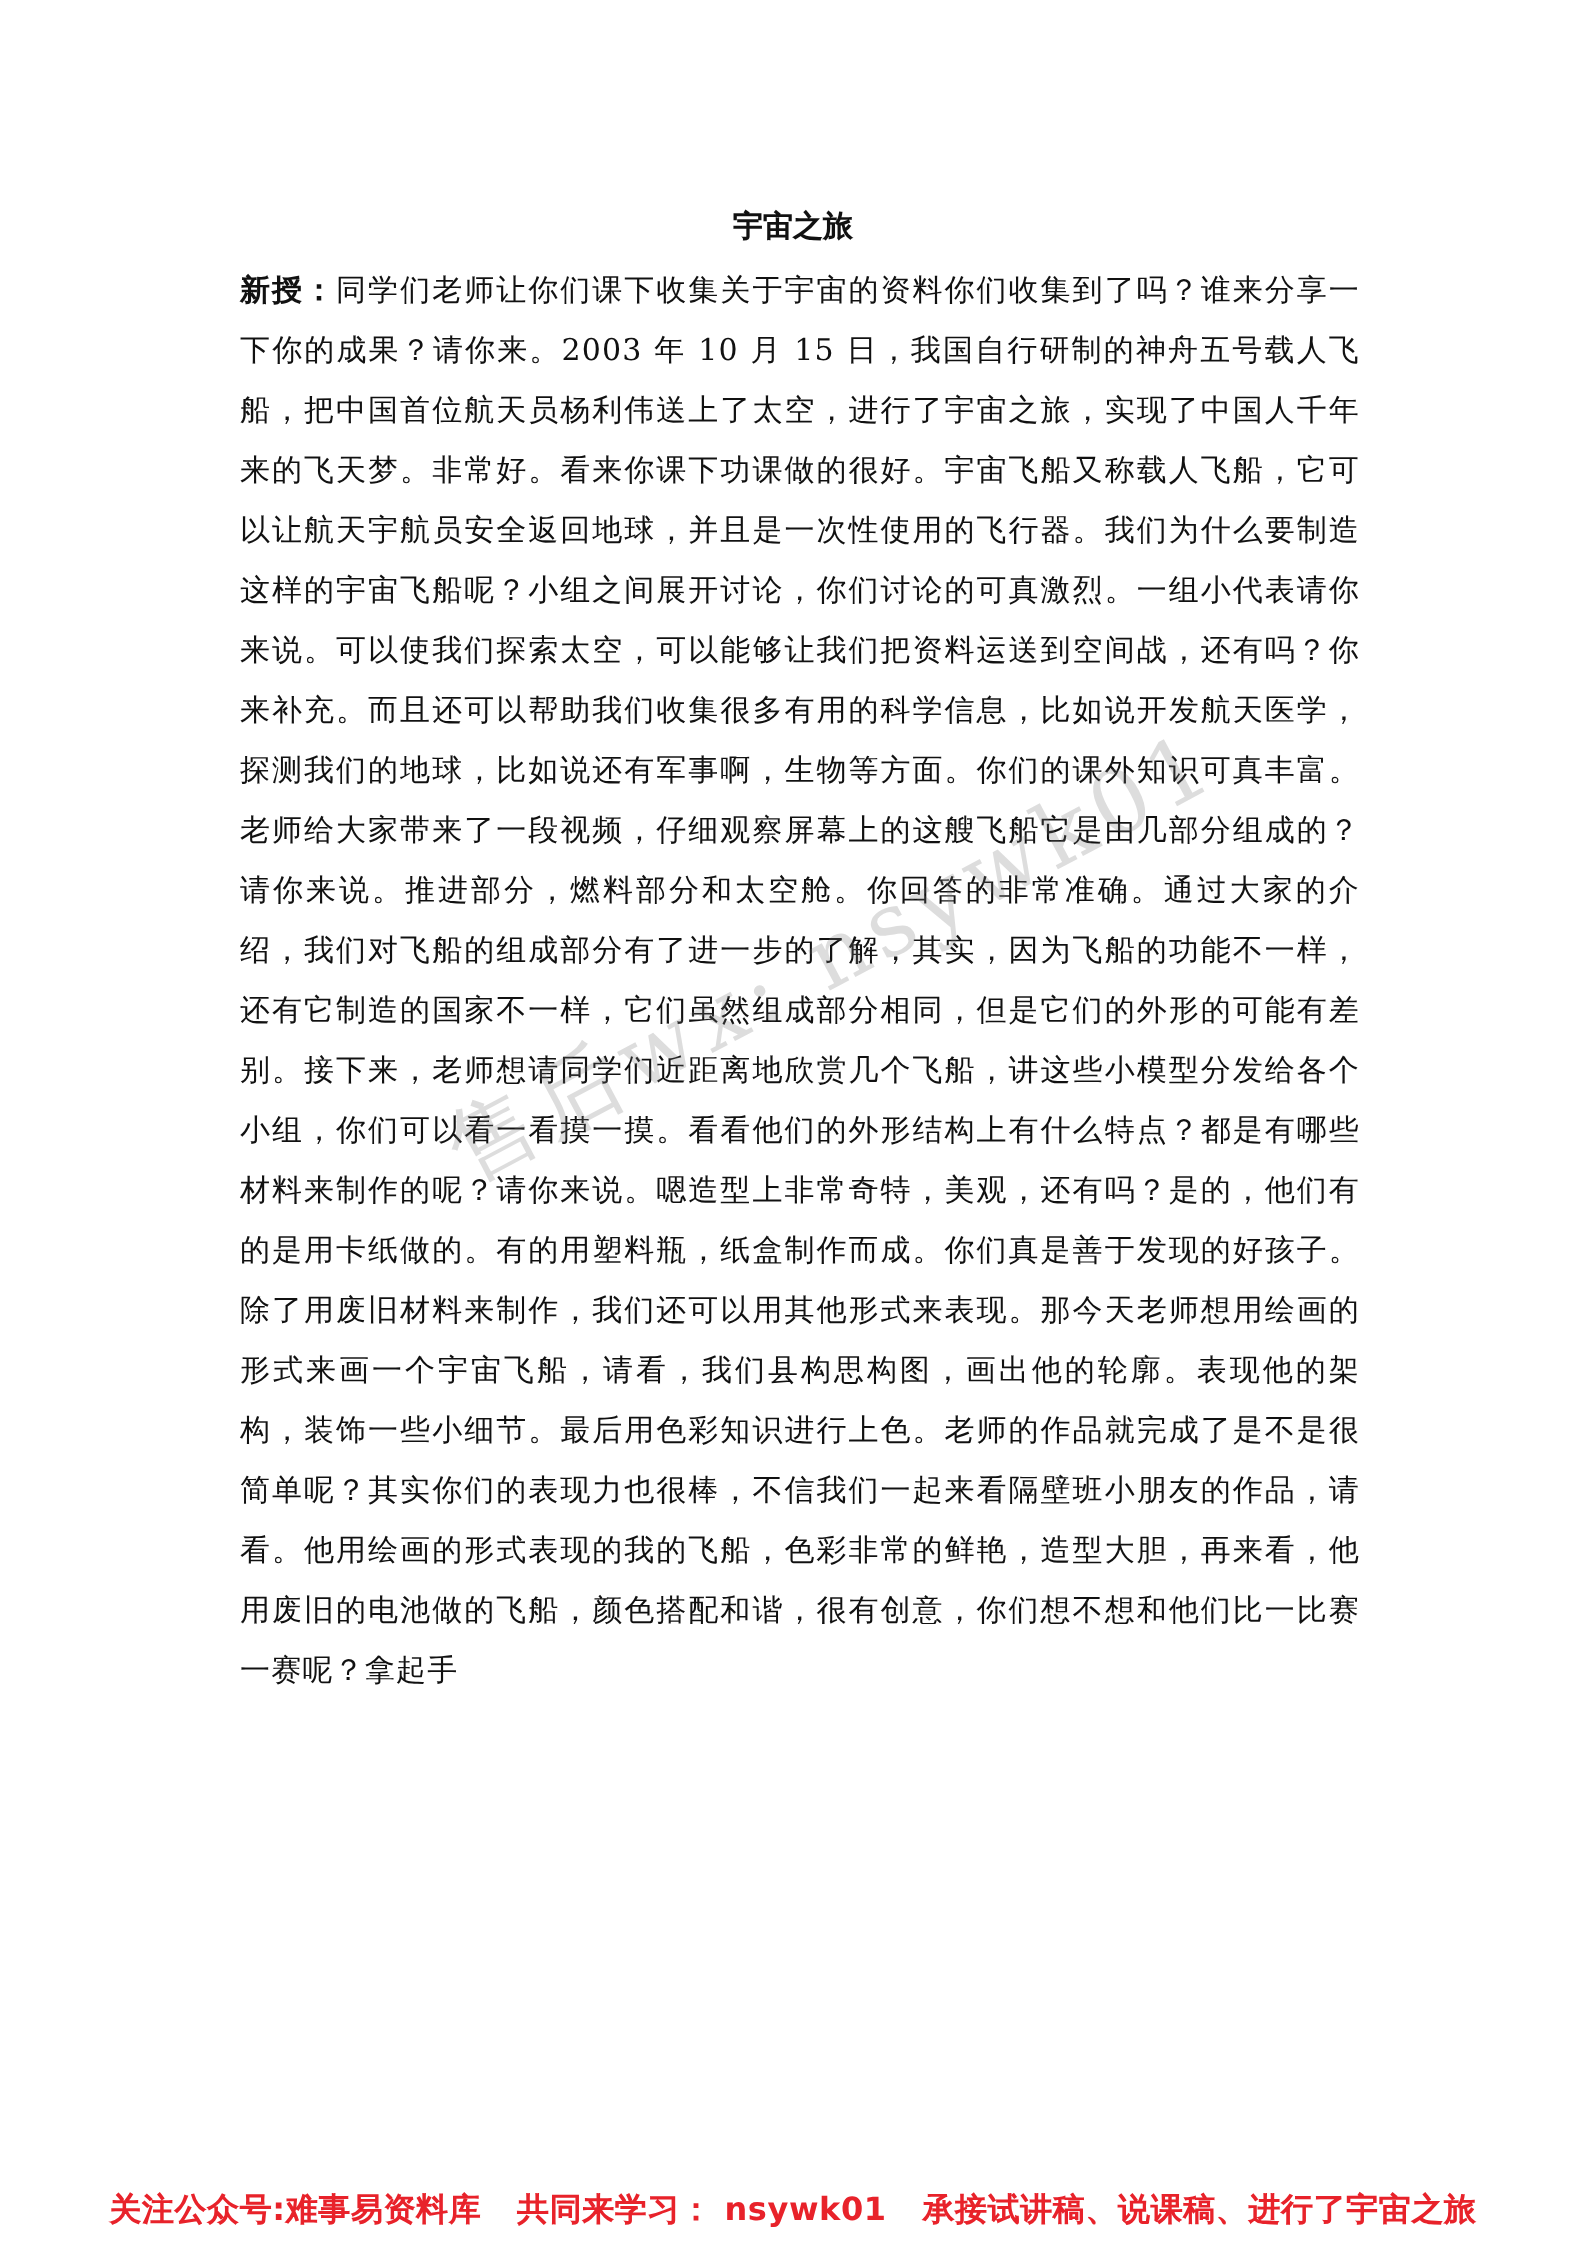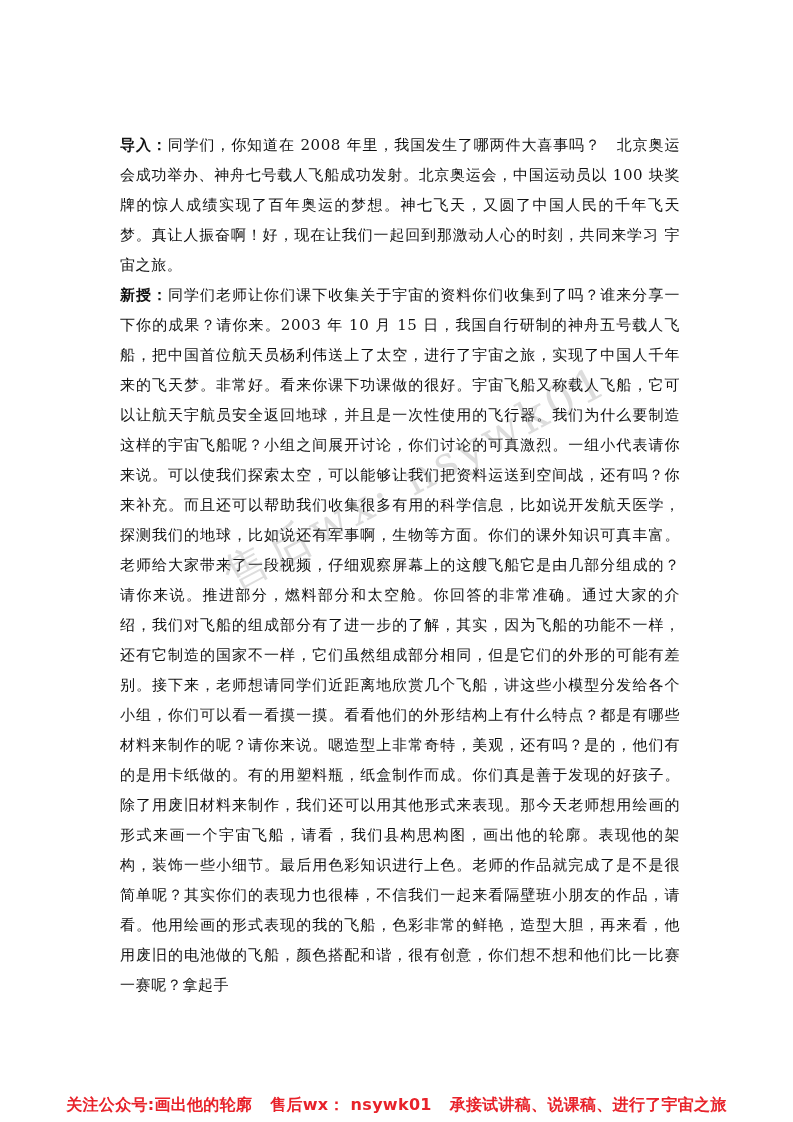--- a/index.html
+++ b/index.html
@@ -28,30 +28,28 @@
     position: absolute; left: 0; top: 1095px; width: 793px; height: 24px;
     font-family: "DejaVu Sans", "Liberation Sans", sans-serif; font-weight: bold; font-size: 16px;
     color: #e8222a; white-space: nowrap; text-align: center; letter-spacing: 0.3px;
   }
   .footer span { margin: 0 6px; }
 </style>
 </head>
 <body>
 
 <div class="page">
+  <div class="title">宇宙之旅</div>
 
   <div class="body-text">
-    <p class="para">
-      <span class="label">导入：</span><span>同学们，你知道在 2008 年里，我国发生了哪两件大喜事吗？　北京奥运会成功举办、神舟七号载人飞船成功发射。北京奥运会，中国运动员以 100 块奖牌的惊人成绩实现了百年奥运的梦想。神七飞天，又圆了中国人民的千年飞天梦。真让人振奋啊！好，现在让我们一起回到那激动人心的时刻，共同来学习 宇宙之旅。</span>
-    </p>
     <p class="para">
       <span class="label">新授：</span><span>同学们老师让你们课下收集关于宇宙的资料你们收集到了吗？谁来分享一下你的成果？请你来。2003 年 10 月 15 日，我国自行研制的神舟五号载人飞船，把中国首位航天员杨利伟送上了太空，进行了宇宙之旅，实现了中国人千年来的飞天梦。非常好。看来你课下功课做的很好。宇宙飞船又称载人飞船，它可以让航天宇航员安全返回地球，并且是一次性使用的飞行器。我们为什么要制造这样的宇宙飞船呢？小组之间展开讨论，你们讨论的可真激烈。一组小代表请你来说。可以使我们探索太空，可以能够让我们把资料运送到空间战，还有吗？你来补充。而且还可以帮助我们收集很多有用的科学信息，比如说开发航天医学，探测我们的地球，比如说还有军事啊，生物等方面。你们的课外知识可真丰富。老师给大家带来了一段视频，仔细观察屏幕上的这艘飞船它是由几部分组成的？请你来说。推进部分，燃料部分和太空舱。你回答的非常准确。通过大家的介绍，我们对飞船的组成部分有了进一步的了解，其实，因为飞船的功能不一样，还有它制造的国家不一样，它们虽然组成部分相同，但是它们的外形的可能有差别。接下来，老师想请同学们近距离地欣赏几个飞船，讲这些小模型分发给各个小组，你们可以看一看摸一摸。看看他们的外形结构上有什么特点？都是有哪些材料来制作的呢？请你来说。嗯造型上非常奇特，美观，还有吗？是的，他们有的是用卡纸做的。有的用塑料瓶，纸盒制作而成。你们真是善于发现的好孩子。除了用废旧材料来制作，我们还可以用其他形式来表现。那今天老师想用绘画的形式来画一个宇宙飞船，请看，我们县构思构图，画出他的轮廓。表现他的架构，装饰一些小细节。最后用色彩知识进行上色。老师的作品就完成了是不是很简单呢？其实你们的表现力也很棒，不信我们一起来看隔壁班小朋友的作品，请看。他用绘画的形式表现的我的飞船，色彩非常的鲜艳，造型大胆，再来看，他用废旧的电池做的飞船，颜色搭配和谐，很有创意，你们想不想和他们比一比赛一赛呢？拿起手</span>
     </p>
   </div>
 
   <div class="watermark">售后wx: nsywk01</div>
 
   <div class="footer">
-    <span>关注公众号:画出他的轮廓</span>
-    <span>售后wx： nsywk01</span>
+    <span>关注公众号:难事易资料库</span>
+    <span>共同来学习： nsywk01</span>
     <span>承接试讲稿、说课稿、进行了宇宙之旅</span>
   </div>
 </div>
 
 </body></html>

